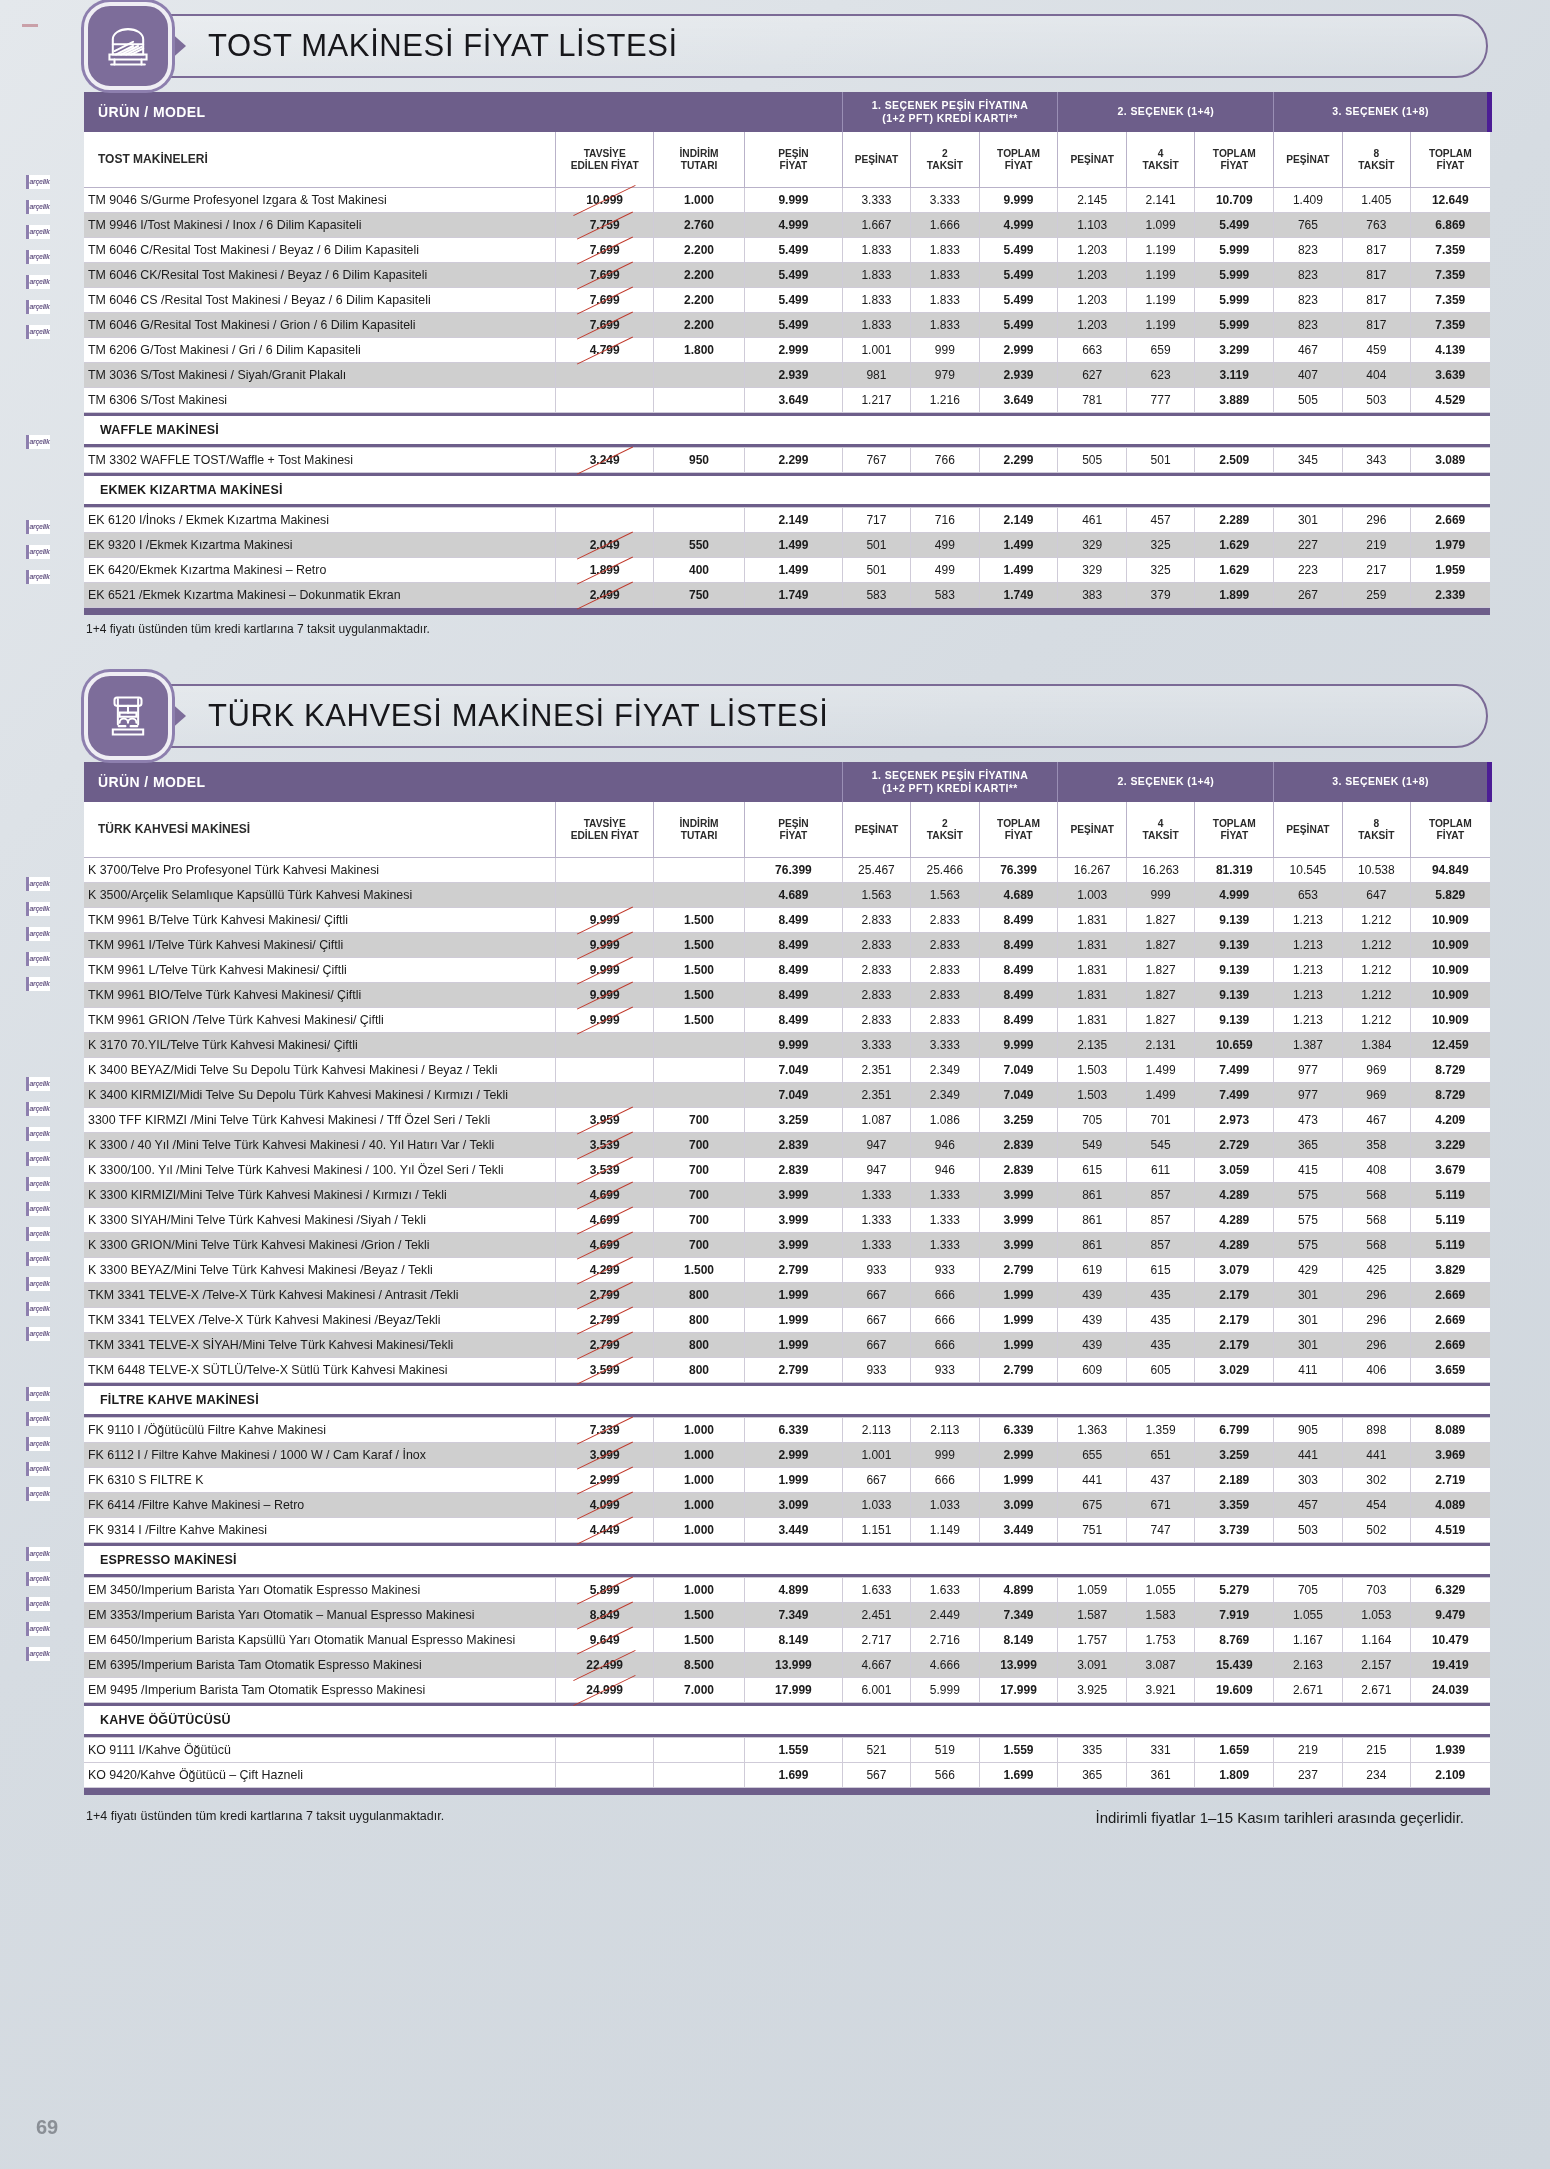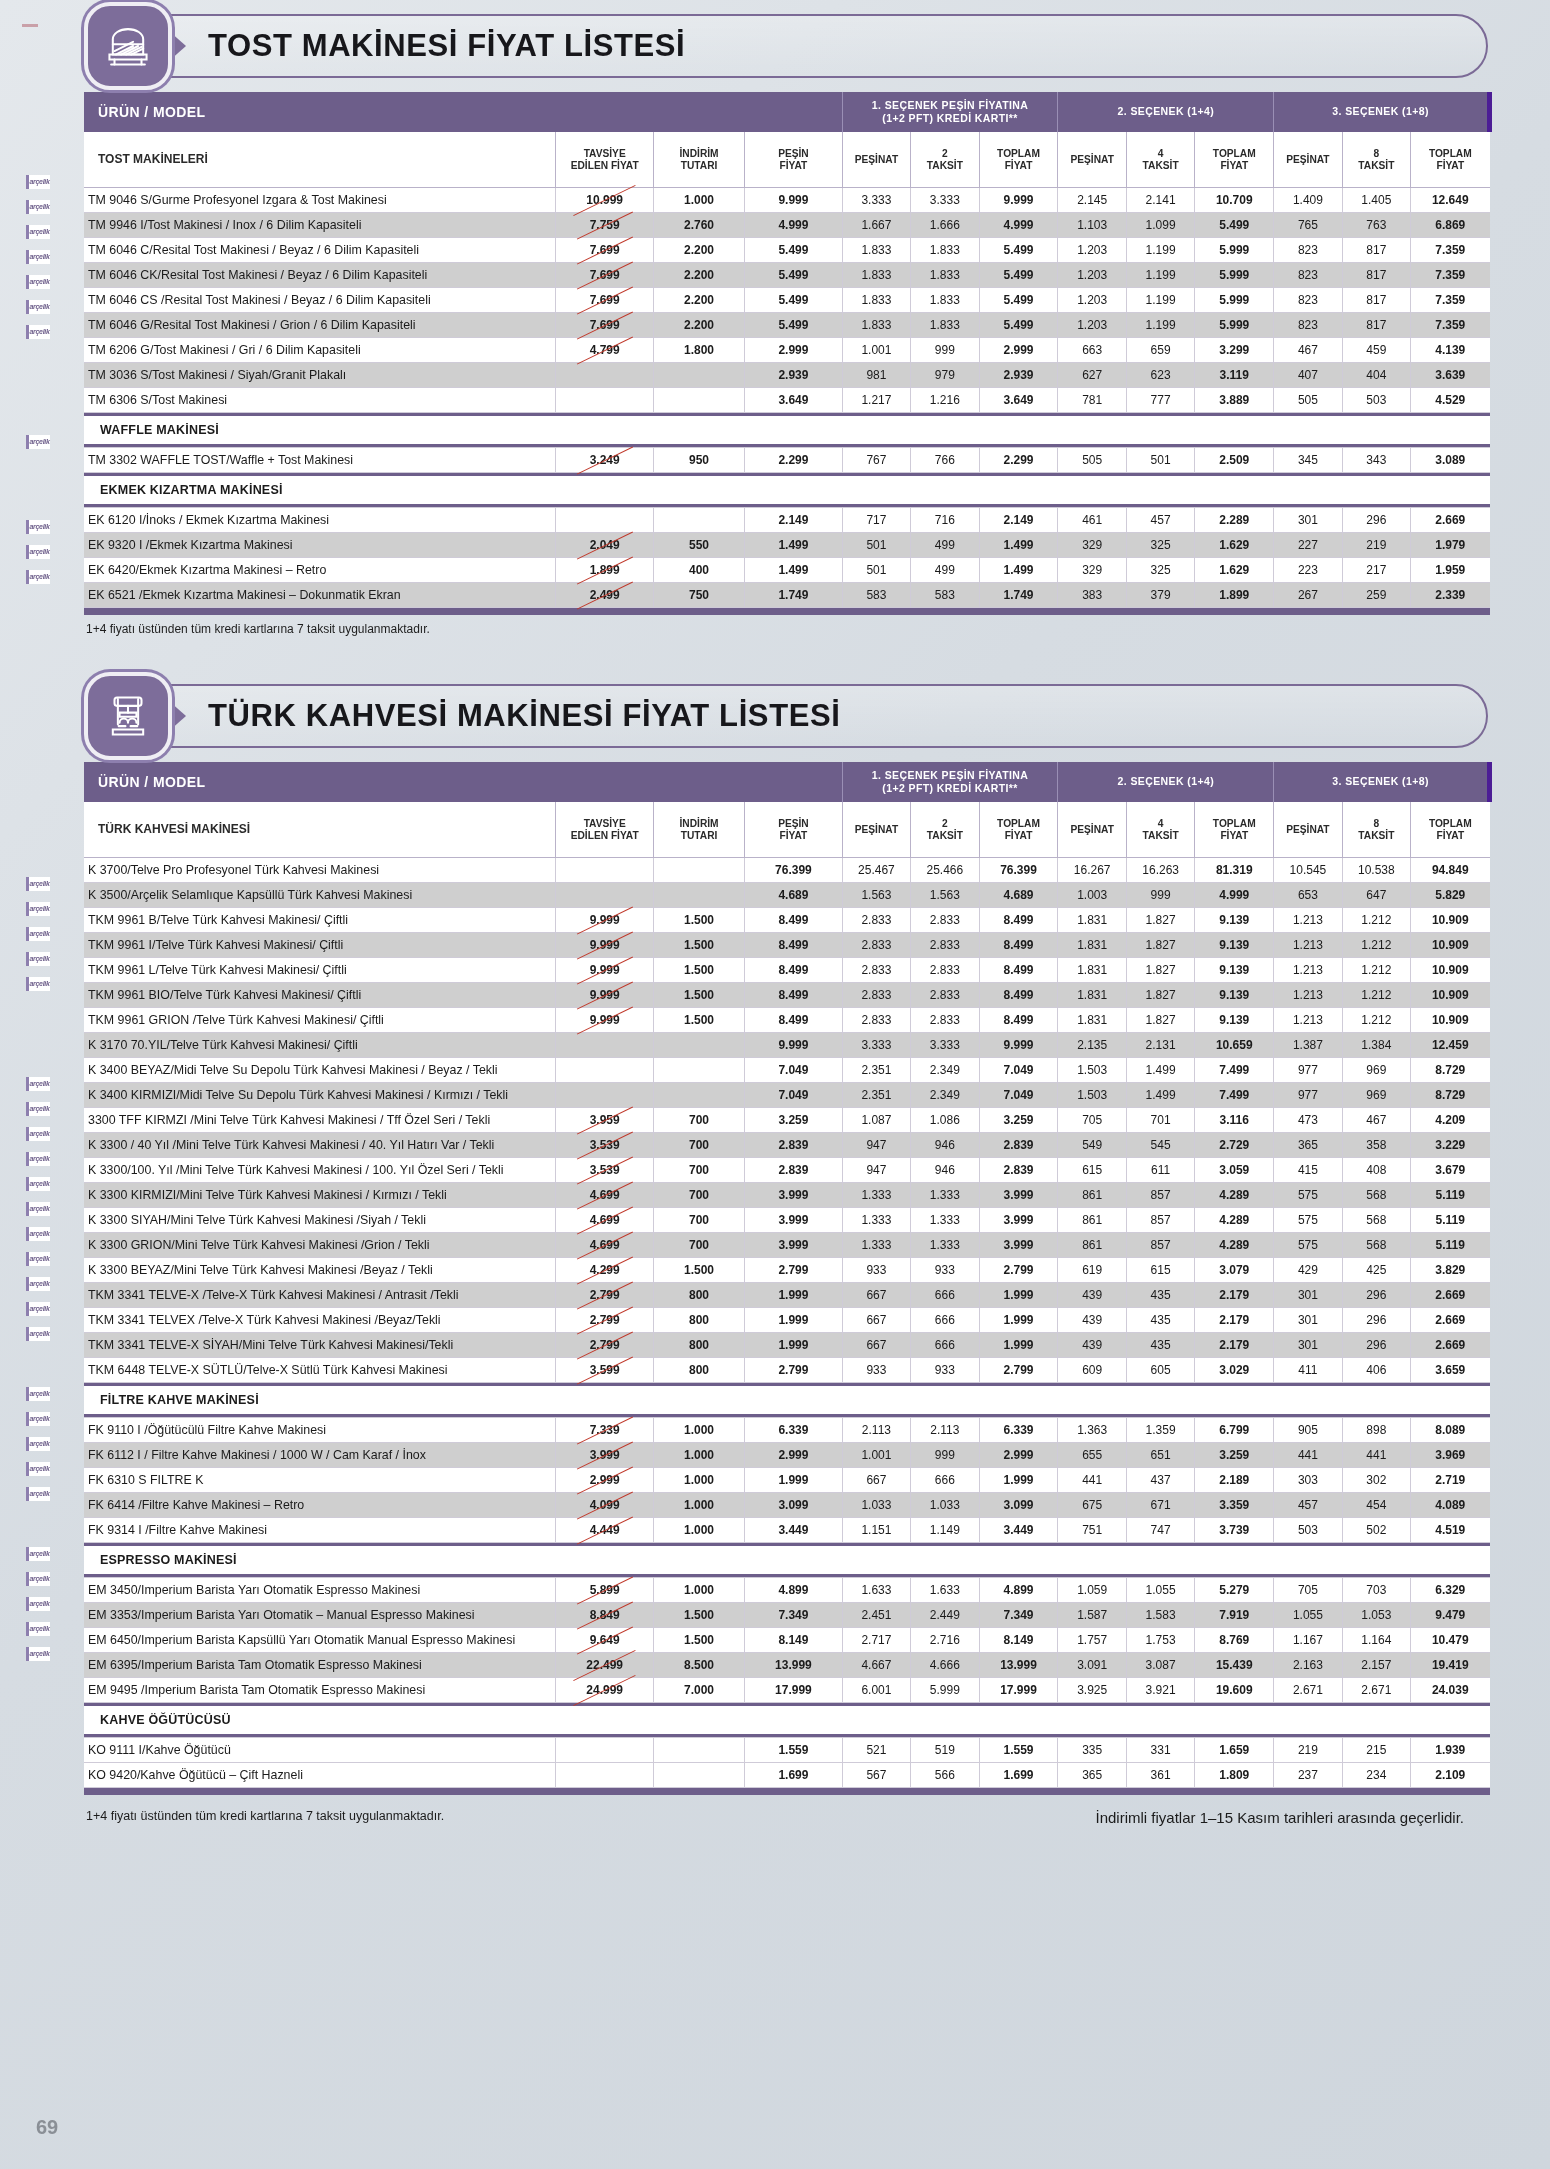--- a/index.html
+++ b/index.html
@@ -48,21 +48,21 @@
   .banner-arrow{
     position:relative; z-index:2;
     width:0;height:0;
     border-top:15px solid transparent;
     border-bottom:15px solid transparent;
     border-left:17px solid #7d6d9a;
     margin-left:-3px;
   }
   .banner-title{
     position:relative; z-index:3;
-    font-size:31px; font-weight:bold; letter-spacing:.6px;
+    font-size:31px; font-weight:normal; letter-spacing:.6px;
     margin-left:22px;
     color:#17171b;
   }
 
   
   table.pl{
     width:1408px;
     border-collapse:collapse;
     margin-left:22px;
     table-layout:fixed;
@@ -699,21 +699,21 @@
           <tr class="row">
             <td class="name">3300 TFF KIRMZI /Mini Telve Türk Kahvesi Makinesi / Tff Özel Seri / Tekli</td>
             <td class="b"><span class="strike">3.959</span></td>
             <td class="b">700</td>
             <td class="b">3.259</td>
             <td>1.087</td>
             <td>1.086</td>
             <td class="b">3.259</td>
             <td>705</td>
             <td>701</td>
-            <td class="b">3.116</td>
+            <td class="b">2.973</td>
             <td>473</td>
             <td>467</td>
             <td class="b last">4.209</td>
           </tr>
           <tr class="row alt">
             <td class="name">K 3300 / 40 Yıl /Mini Telve Türk Kahvesi Makinesi / 40. Yıl Hatırı Var / Tekli</td>
             <td class="b"><span class="strike">3.539</span></td>
             <td class="b">700</td>
             <td class="b">2.839</td>
             <td>947</td>

